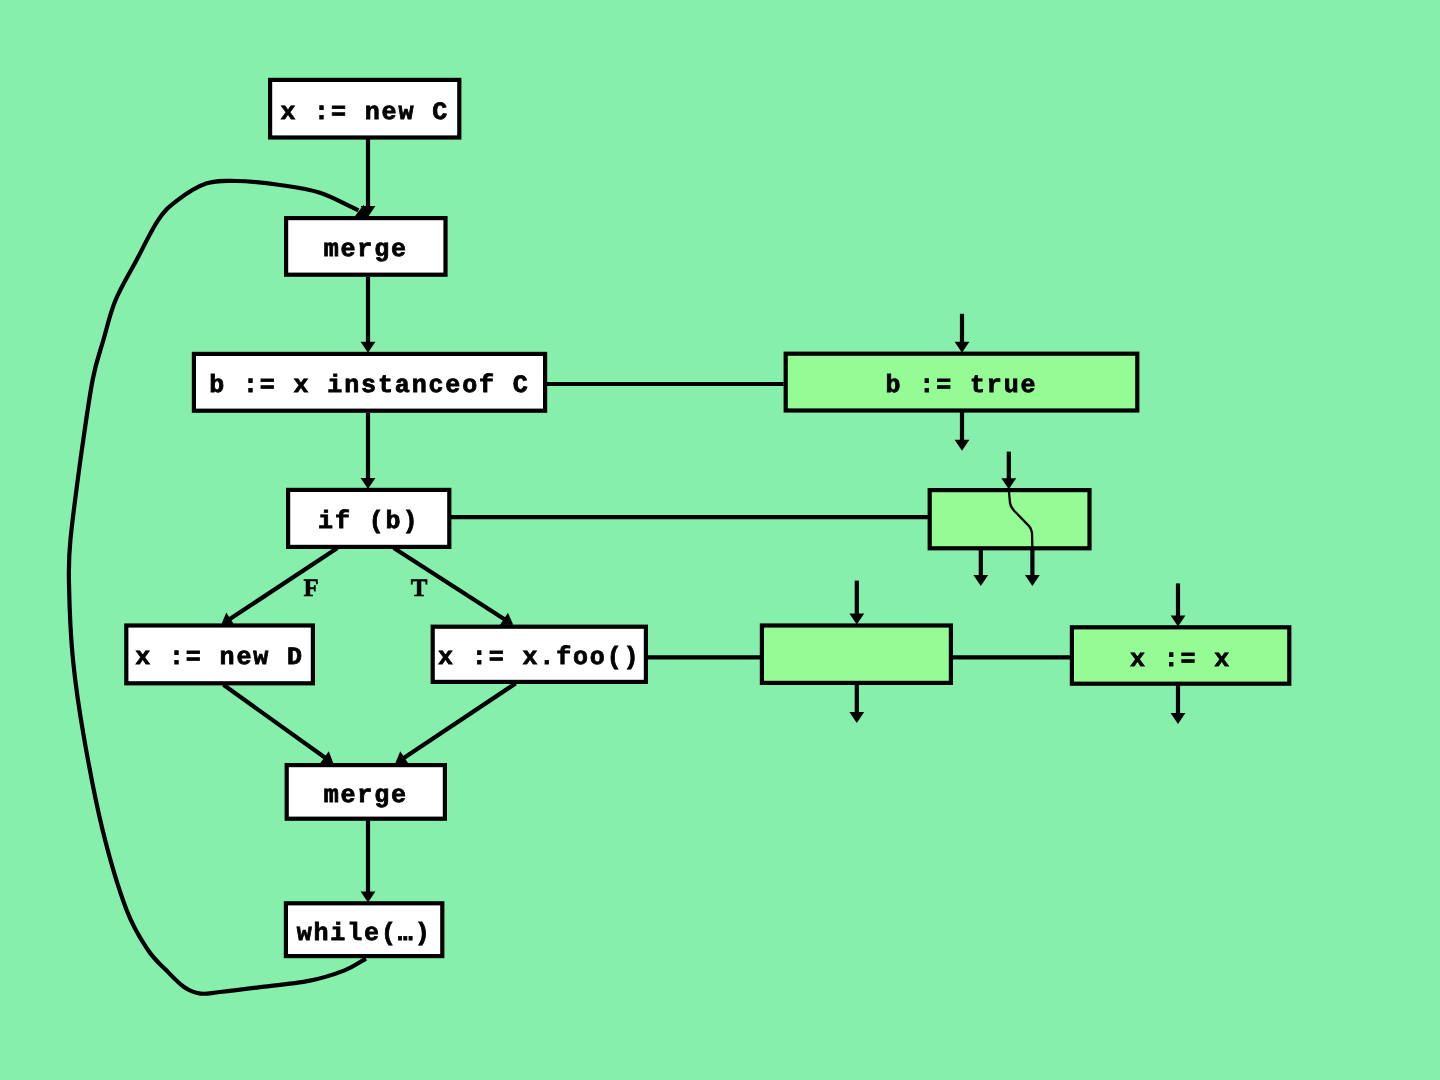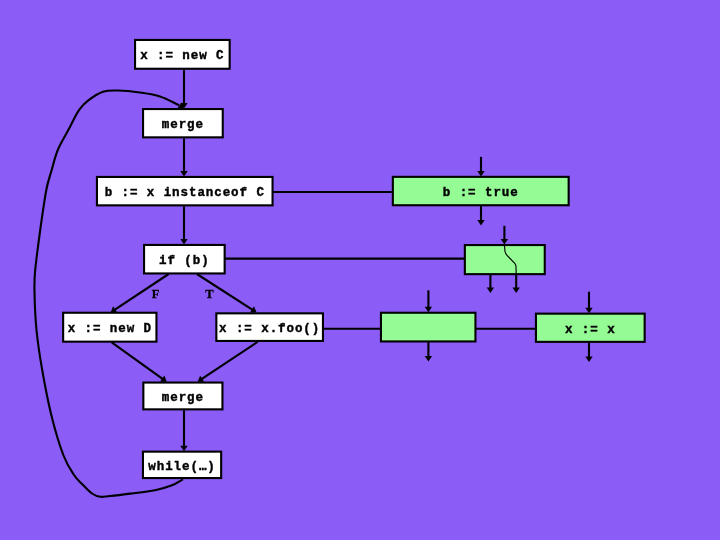--- a/index.html
+++ b/index.html
@@ -1,20 +1,20 @@
 <!DOCTYPE html>
 <html><head>
 <meta charset="utf-8">
 <title>Control flow graph</title>
 <style>
   html,body{margin:0;padding:0;background:#ffffff;}
   body{width:720px;height:540px;overflow:hidden;
        font-family:"Liberation Mono","DejaVu Sans Mono",monospace;
        -webkit-font-smoothing:antialiased;}
-  #canvas{position:relative;width:720px;height:540px;background:#8b5cf6;}
+  #canvas{position:relative;width:720px;height:540px;background:#86efac;}
   svg{display:block;shape-rendering:geometricPrecision;}
   .node-box{stroke:#000000;stroke-width:2.1;}
   .node-label{font-family:"Liberation Mono","DejaVu Sans Mono",monospace;
               font-size:12.5px;font-weight:bold;fill:#000000;stroke:#000000;
               stroke-width:0.4;paint-order:stroke fill;
               text-anchor:middle;letter-spacing:0.93px;}
   .edge-line{stroke:#000000;stroke-width:2.1;fill:none;stroke-linecap:butt;}
   .thin-line{stroke:#000000;stroke-width:1.15;fill:none;}
   .arrow-head{fill:#000000;stroke:none;}
   .edge-label{font-family:"Liberation Serif","DejaVu Serif",serif;

